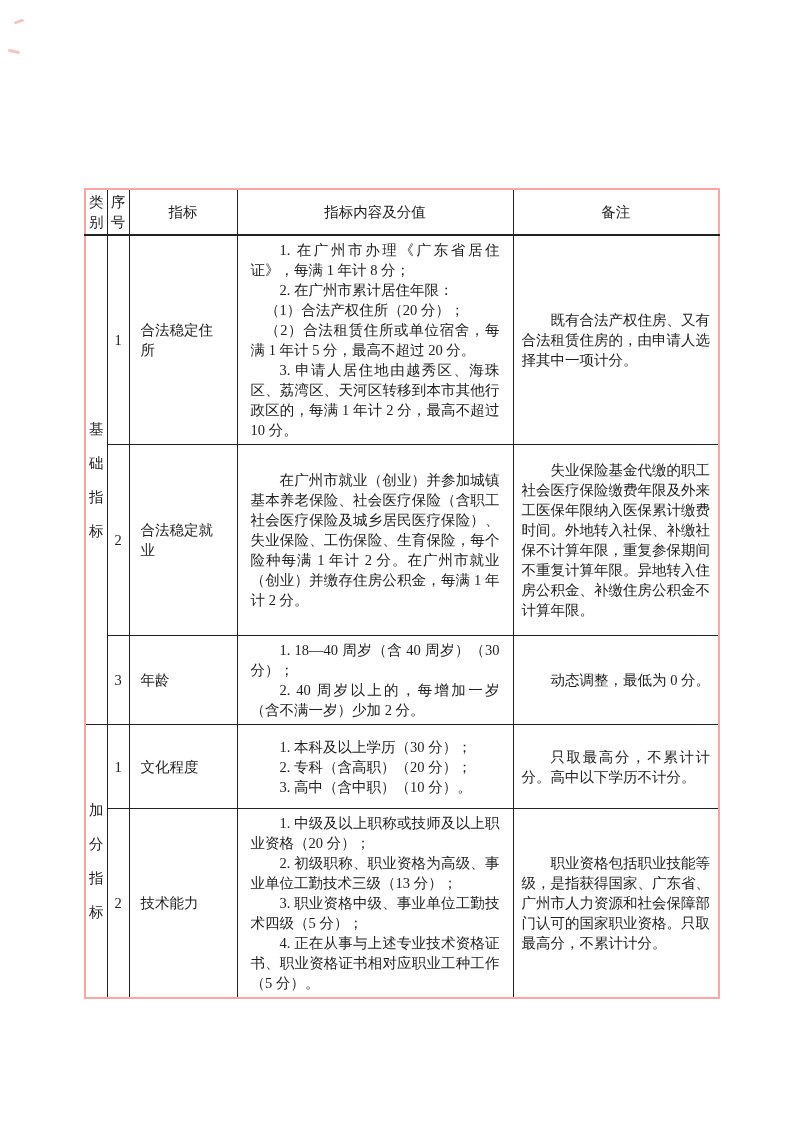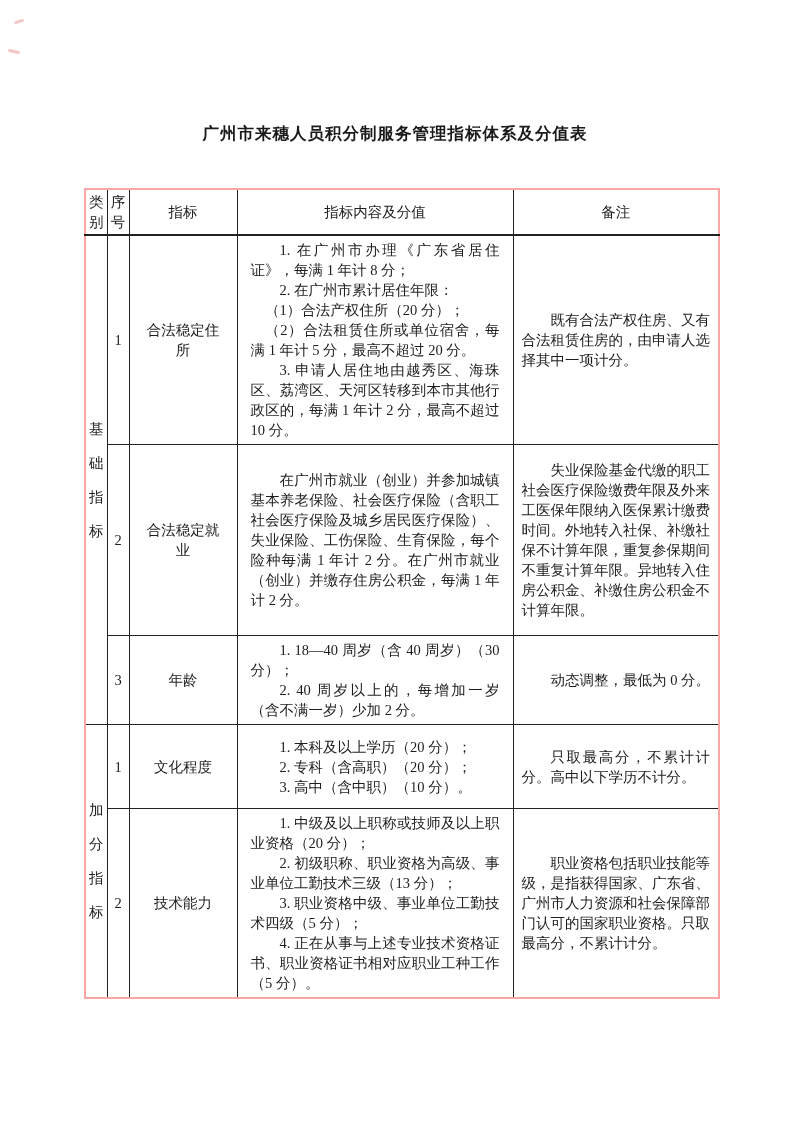--- a/index.html
+++ b/index.html
@@ -68,21 +68,20 @@
     margin: 0 auto;
     word-break: break-all;
     line-height: 34px;
     text-align: right;
   }
   .no-cell {
     text-align: center;
     padding: 2px;
   }
   .ind-cell {
-    text-align: center;
     padding: 20px 11px;
   }
   .content-cell { padding: 4px 13px; }
   .remark-cell  { padding: 4px 8px; }
   p.para {
     margin: 0;
     text-align: justify;
     text-justify: inter-ideograph;
     text-indent: 2em;
   }
@@ -97,21 +96,20 @@
   .red-mark.m1 { left: 14px; top: 20px; width: 10px; height: 3px; transform: rotate(-18deg); }
   .red-mark.m2 { left: 8px;  top: 50px; width: 12px; height: 3px; transform: rotate(12deg); }
 </style>
 </head>
 <body>
 
 <div class="page">
   <div class="red-mark m1"></div>
   <div class="red-mark m2"></div>
 
-  <div class="title">广州市来穗人员积分制服务管理指标体系及分值表</div>
 
   <div class="table-wrap">
     <table class="doc-table">
       <colgroup>
         <col style="width:22px">
         <col style="width:22px">
         <col style="width:108px">
         <col style="width:276px">
         <col style="width:206px">
       </colgroup>
@@ -167,21 +165,21 @@
               <p class="para">动态调整，最低为 0 分。</p>
             </td>
           </tr>
           <tr style="height: 84px;">
             <td rowspan="2" class="cell cat-cell">
               <div class="vtext">加分指标</div>
             </td>
             <td class="cell no-cell">1</td>
             <td class="cell ind-cell">文化程度</td>
             <td class="cell content-cell">
-              <p class="para">1. 本科及以上学历（20 分）；</p>
+              <p class="para">1. 本科及以上学历（30 分）；</p>
               <p class="para">2. 专科（含高职）（20 分）；</p>
               <p class="para">3. 高中（含中职）（10 分）。</p>
             </td>
             <td class="cell remark-cell">
               <p class="para">只取最高分，不累计计分。高中以下学历不计分。</p>
             </td>
           </tr>
           <tr style="height: 176px;">
             <td class="cell no-cell">2</td>
             <td class="cell ind-cell">技术能力</td>

